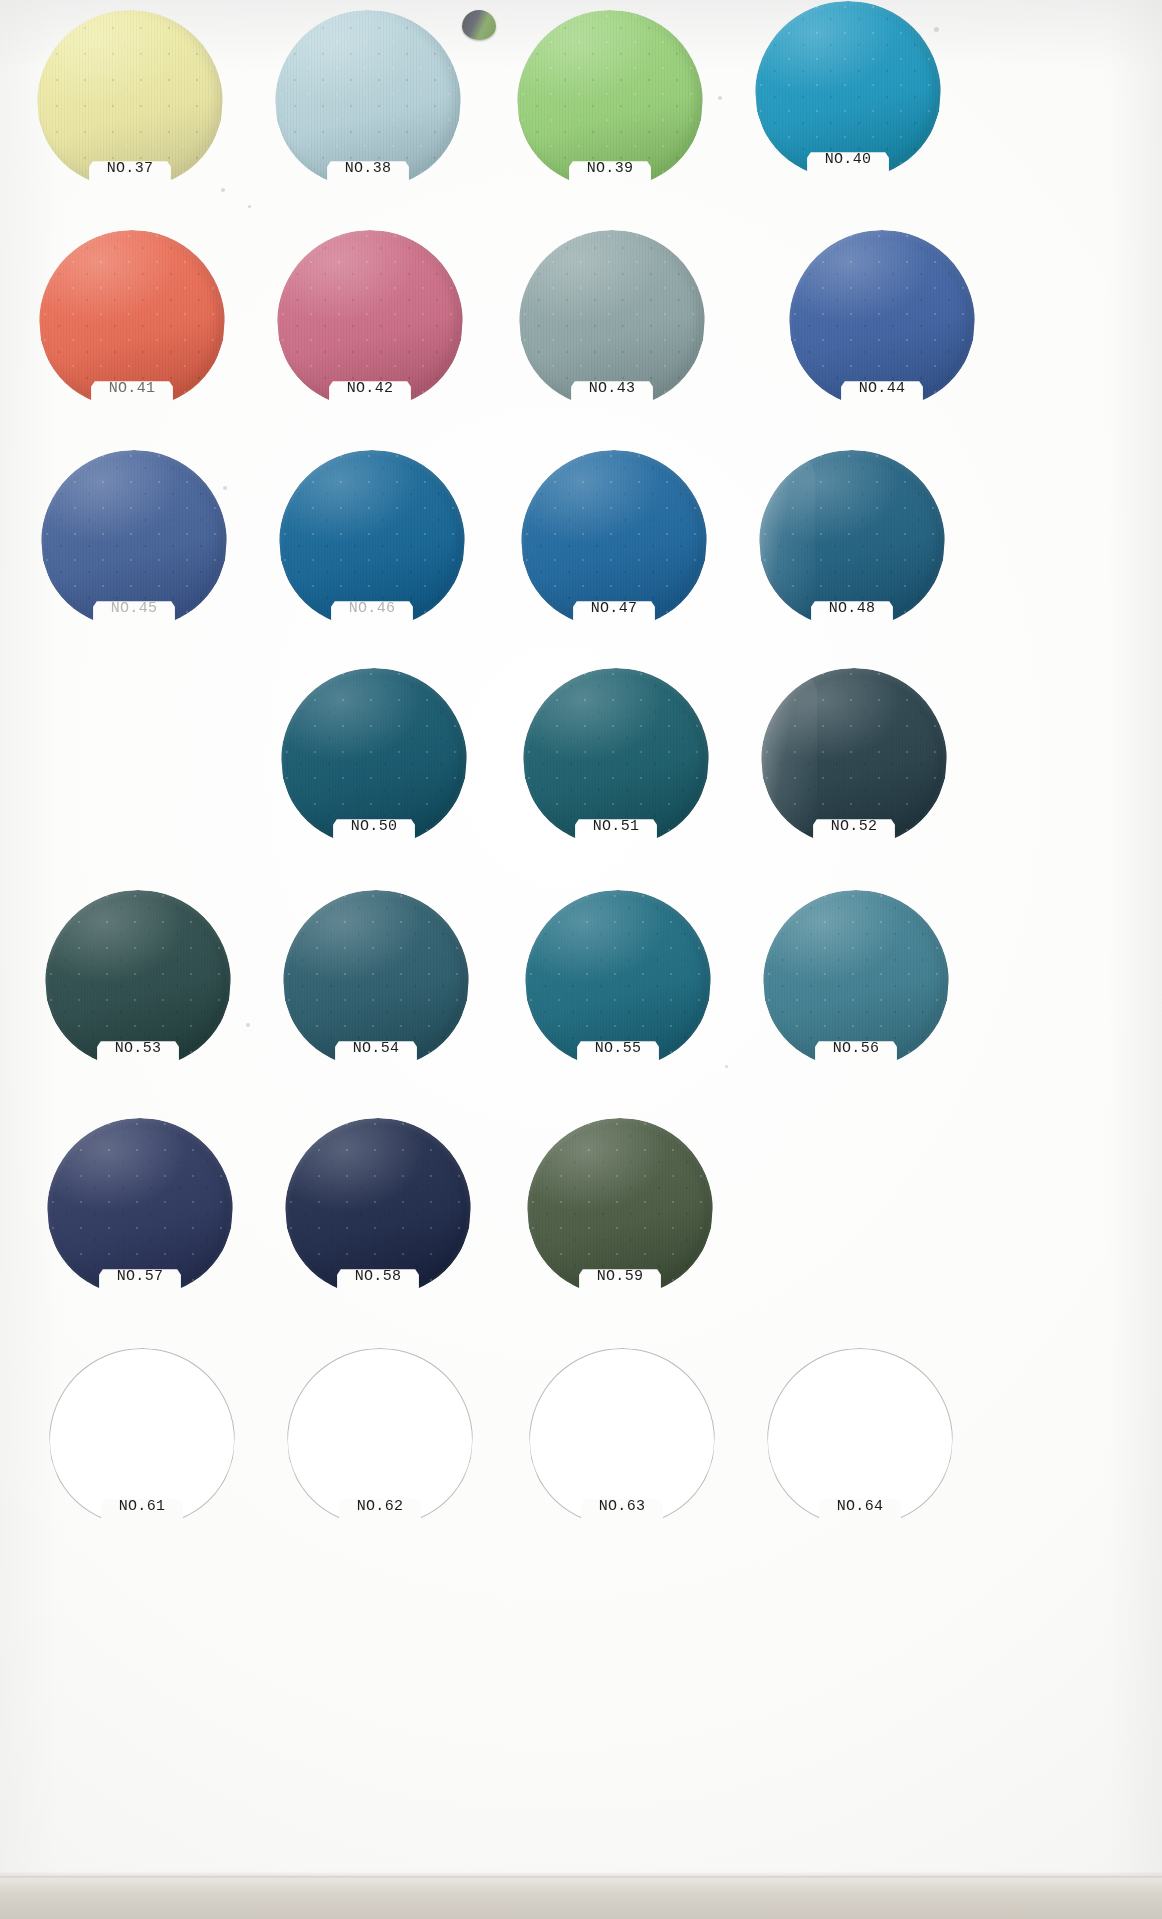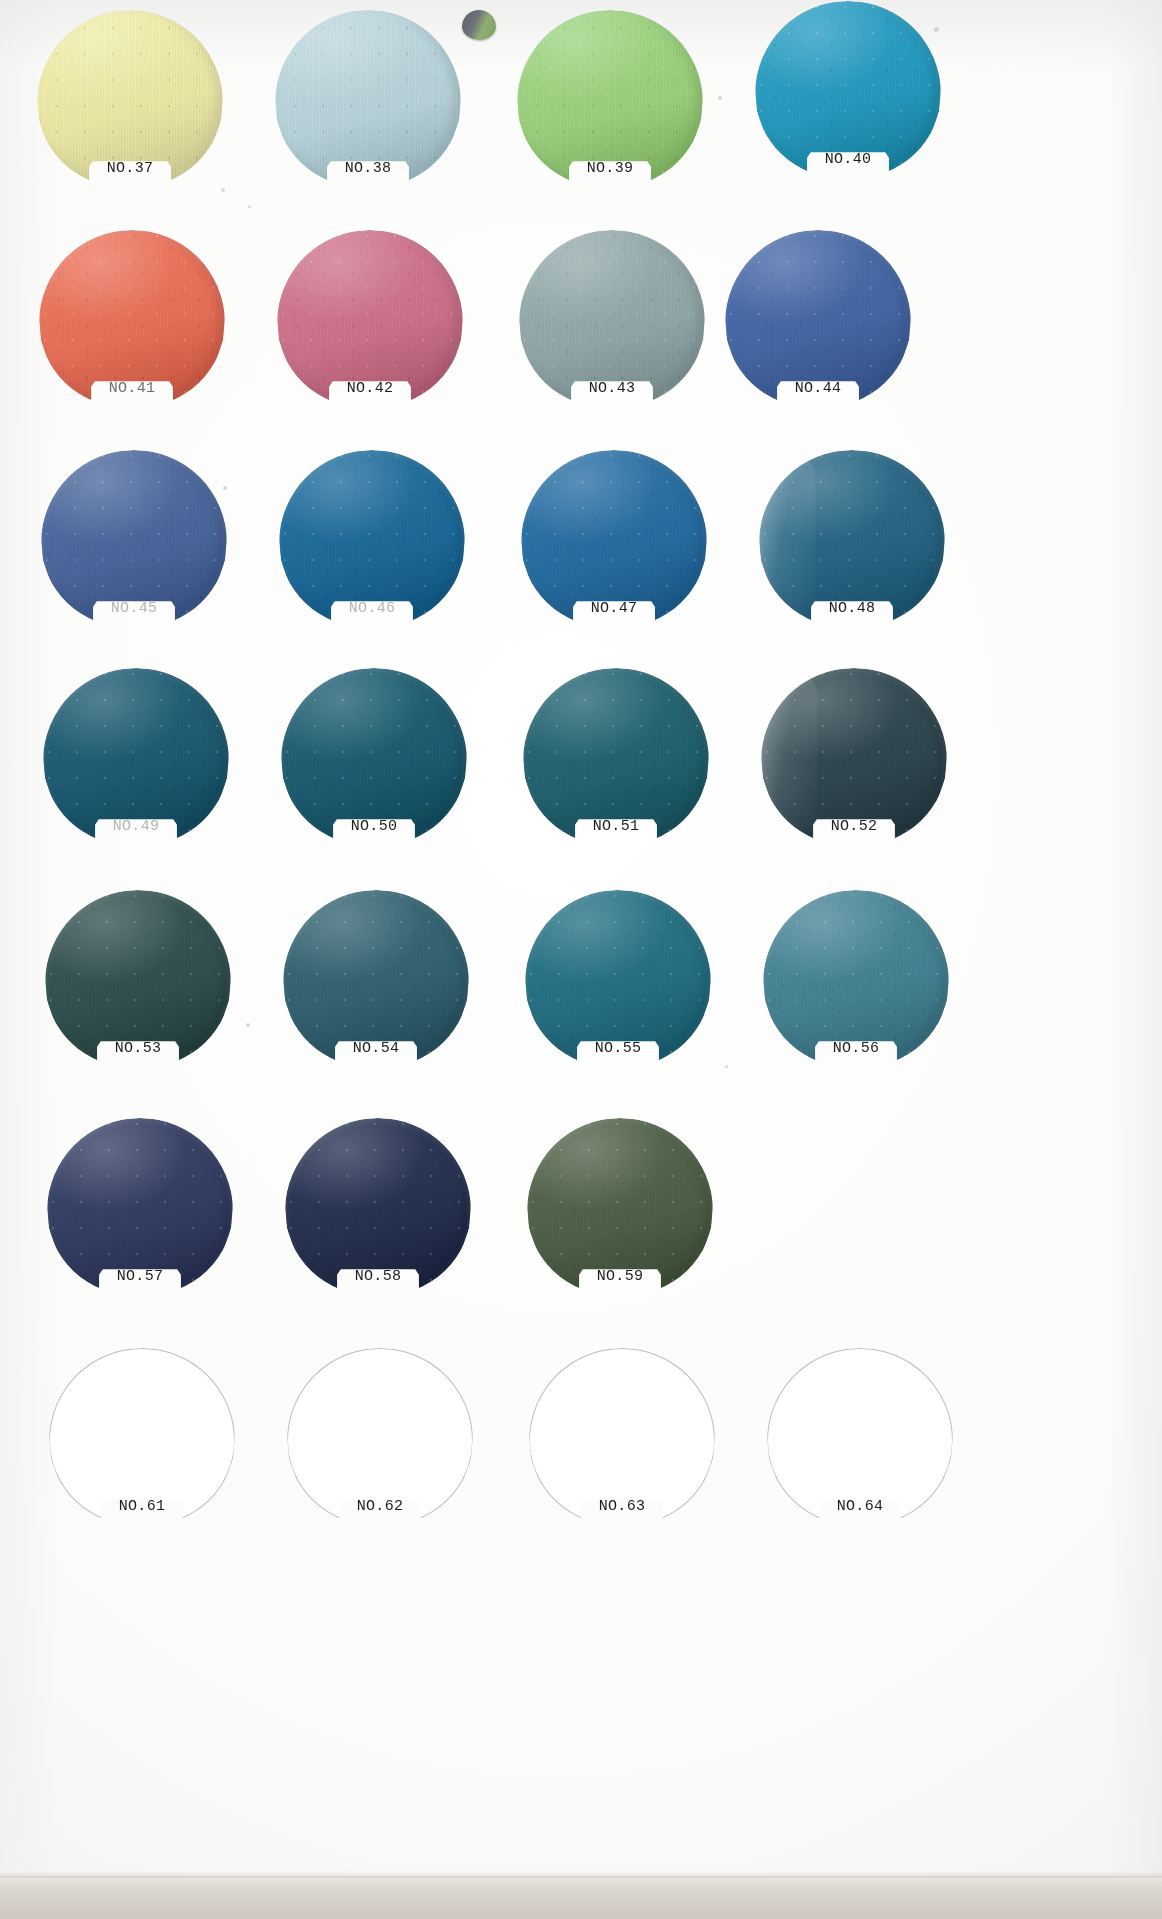--- a/index.html
+++ b/index.html
@@ -254,21 +254,21 @@
           <div class="chip" style="background: linear-gradient(165deg, rgb(210, 111, 137) 0%, rgb(210, 111, 137) 58%, rgb(178, 90, 115) 100%); box-shadow: rgba(0, 0, 0, 0.13) 0px 2px 5px, rgba(255, 255, 255, 0.13) 0px 2px 7px inset, rgb(178, 90, 115) -6px -4px 12px inset;"></div>
         </div>
         <div class="chip-label">NO.42</div>
       </div>
       <div class="swatch-cell" style="left: 492px; top: 230px;">
         <div class="chip-wrap">
           <div class="chip" style="background: linear-gradient(165deg, rgb(147, 170, 171) 0%, rgb(147, 170, 171) 58%, rgb(122, 144, 145) 100%); box-shadow: rgba(0, 0, 0, 0.13) 0px 2px 5px, rgba(255, 255, 255, 0.13) 0px 2px 7px inset, rgb(122, 144, 145) -6px -4px 12px inset;"></div>
         </div>
         <div class="chip-label">NO.43</div>
       </div>
-      <div class="swatch-cell" style="left: 698px; top: 230px;">
+      <div class="swatch-cell" style="left: 762px; top: 230px;">
         <div class="chip-wrap">
           <div class="chip" style="background: linear-gradient(165deg, rgb(63, 99, 166) 0%, rgb(63, 99, 166) 58%, rgb(51, 83, 141) 100%); box-shadow: rgba(0, 0, 0, 0.13) 0px 2px 5px, rgba(255, 255, 255, 0.13) 0px 2px 7px inset, rgb(51, 83, 141) -6px -4px 12px inset;"></div>
         </div>
         <div class="chip-label">NO.44</div>
       </div>
       <div class="swatch-cell" style="left: 14px; top: 450px;">
         <div class="chip-wrap">
           <div class="chip" style="background: linear-gradient(165deg, rgb(69, 99, 156) 0%, rgb(69, 99, 156) 58%, rgb(55, 81, 133) 100%); box-shadow: rgba(0, 0, 0, 0.13) 0px 2px 5px, rgba(255, 255, 255, 0.13) 0px 2px 7px inset, rgb(55, 81, 133) -6px -4px 12px inset;"></div>
         </div>
         <div class="chip-label faded">NO.45</div>
@@ -284,26 +284,20 @@
           <div class="chip" style="background: linear-gradient(165deg, rgb(30, 106, 163) 0%, rgb(30, 106, 163) 58%, rgb(23, 88, 138) 100%); box-shadow: rgba(0, 0, 0, 0.13) 0px 2px 5px, rgba(255, 255, 255, 0.13) 0px 2px 7px inset, rgb(23, 88, 138) -6px -4px 12px inset;"></div>
         </div>
         <div class="chip-label">NO.47</div>
       </div>
       <div class="swatch-cell" style="left: 732px; top: 450px;">
         <div class="chip-wrap">
           <div class="chip" style="background: linear-gradient(165deg, rgb(31, 98, 131) 0%, rgb(31, 98, 131) 58%, rgb(24, 80, 109) 100%); box-shadow: rgba(0, 0, 0, 0.13) 0px 2px 5px, rgba(255, 255, 255, 0.13) 0px 2px 7px inset, rgb(24, 80, 109) -6px -4px 12px inset;"></div>
           <div class="gloss"></div>
         </div>
         <div class="chip-label">NO.48</div>
-      </div>
-      <div class="swatch-cell" style="left: 16px; top: 668px;">
-        <div class="chip-wrap">
-          <div class="chip" style="background: linear-gradient(165deg, rgb(20, 86, 111) 0%, rgb(20, 86, 111) 58%, rgb(15, 70, 92) 100%); box-shadow: rgba(0, 0, 0, 0.13) 0px 2px 5px, rgba(255, 255, 255, 0.13) 0px 2px 7px inset, rgb(15, 70, 92) -6px -4px 12px inset;"></div>
-        </div>
-        <div class="chip-label faded">NO.49</div>
       </div>
       <div class="swatch-cell" style="left: 254px; top: 668px;">
         <div class="chip-wrap">
           <div class="chip" style="background: linear-gradient(165deg, rgb(19, 88, 110) 0%, rgb(19, 88, 110) 58%, rgb(14, 71, 90) 100%); box-shadow: rgba(0, 0, 0, 0.13) 0px 2px 5px, rgba(255, 255, 255, 0.13) 0px 2px 7px inset, rgb(14, 71, 90) -6px -4px 12px inset;"></div>
         </div>
         <div class="chip-label">NO.50</div>
       </div>
       <div class="swatch-cell" style="left: 496px; top: 668px;">
         <div class="chip-wrap">
           <div class="chip" style="background: linear-gradient(165deg, rgb(25, 95, 109) 0%, rgb(25, 95, 109) 58%, rgb(19, 77, 89) 100%); box-shadow: rgba(0, 0, 0, 0.13) 0px 2px 5px, rgba(255, 255, 255, 0.13) 0px 2px 7px inset, rgb(19, 77, 89) -6px -4px 12px inset;"></div>

